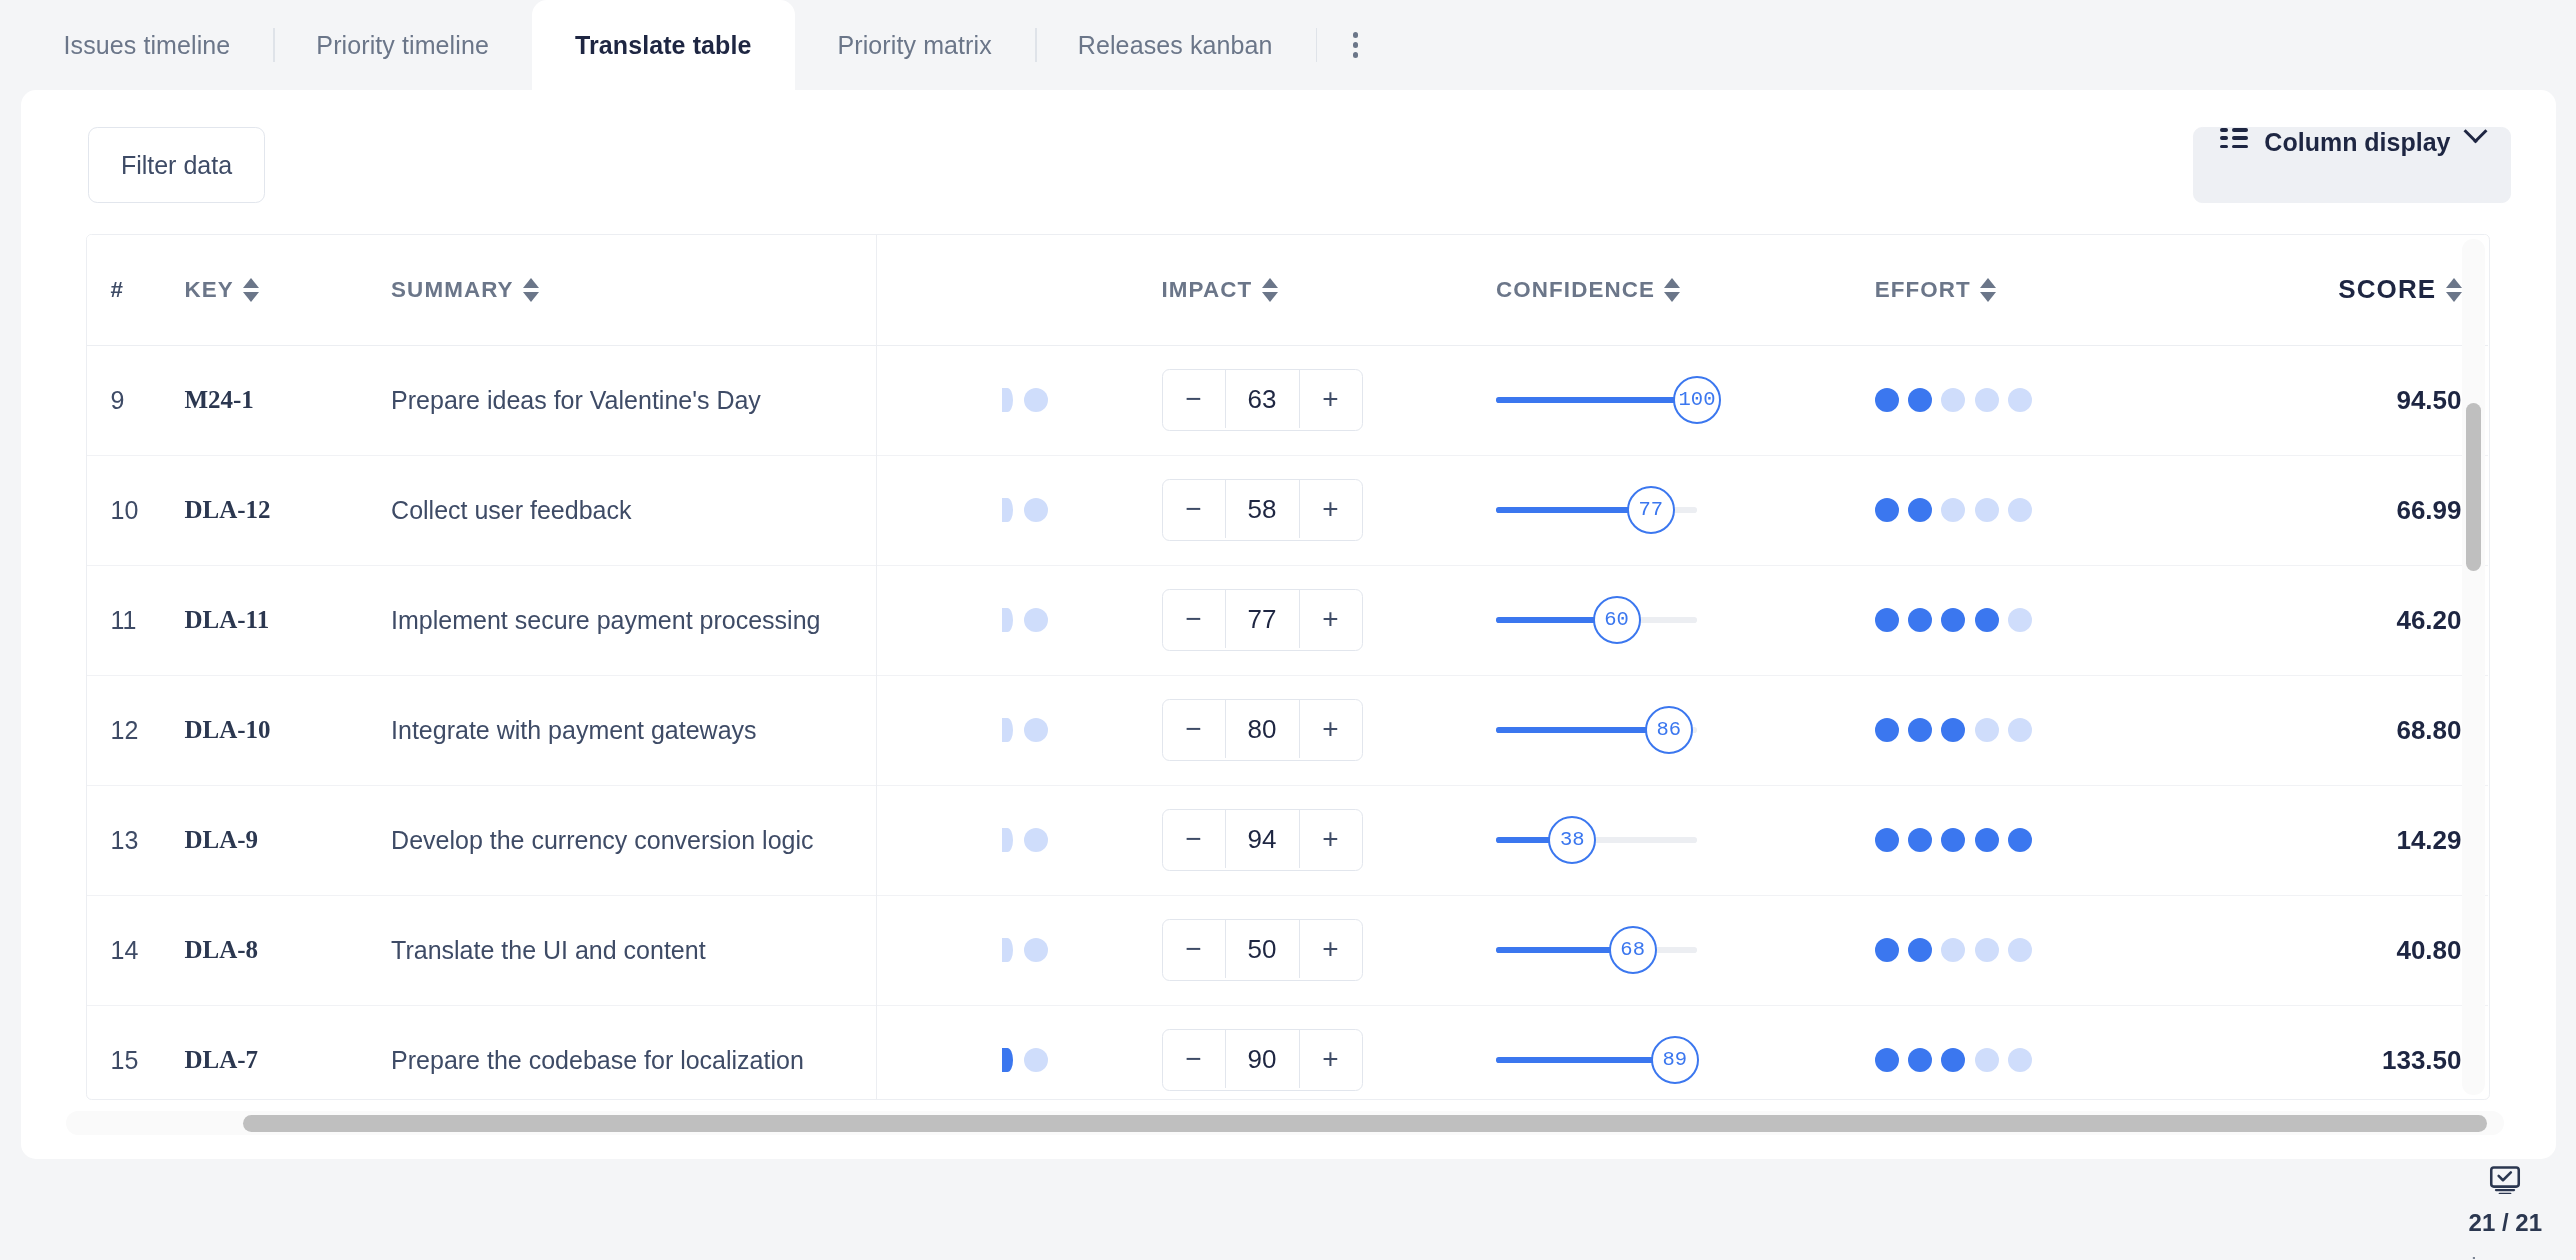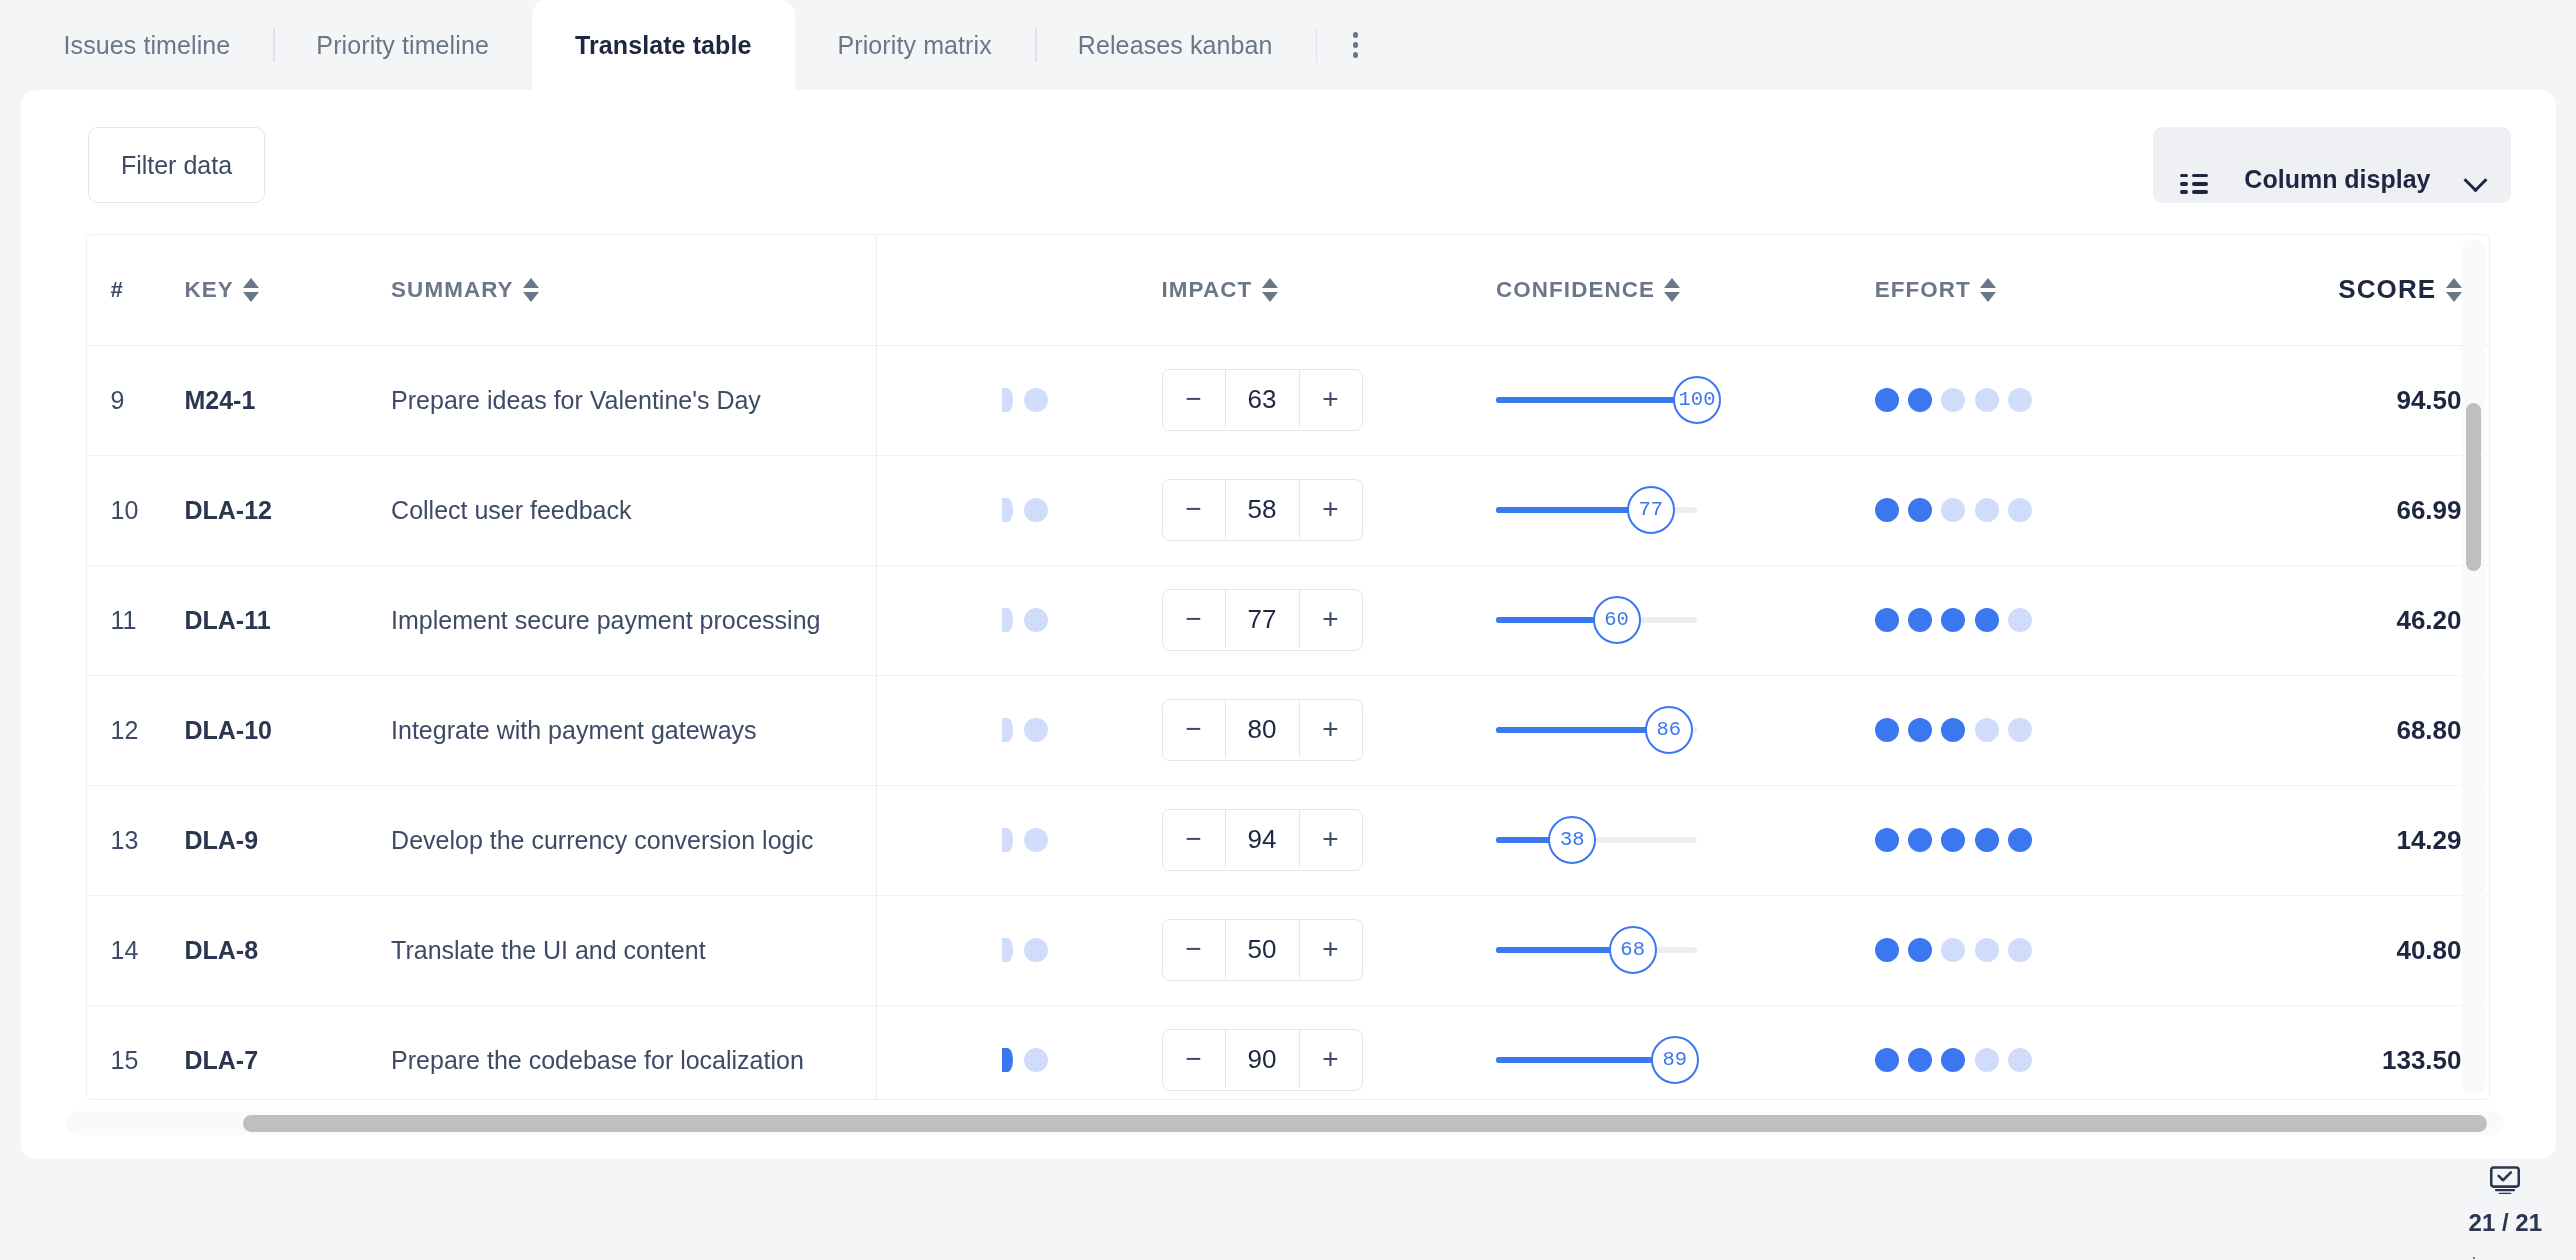--- a/index.html
+++ b/index.html
@@ -74,22 +74,22 @@
   }
   .right-tools { position: absolute; right: 0; top: 0; display: flex; gap: 24px; }
   .select-rice {
     height: 76px; width: 298px;
     display: flex; align-items: center; justify-content: space-between;
     padding: 0 28px;
     background: #fff; border: 1.9px solid #e2e6ed; border-radius: 9.3px;
     font-size: 25px; color: #1e2642; font-weight: bold; cursor: pointer;
   }
   .btn-column {
-    height: 76px; padding: 8px 26px;
-    display: flex; align-items: flex-end; gap: 36px;
+    height: 76px; padding: 0 26px;
+    display: flex; align-items: flex-start; gap: 16px;
     background: #eef0f4; border: 1.9px solid #eef0f4; border-radius: 9.3px;
     font-size: 25px; color: #1e2642; font-weight: bold; cursor: pointer;
   }
   .chev { display:inline-block; width: 17px; height: 17px; border-right: 3.7px solid #1e2642;
           border-bottom: 3.7px solid #1e2642; transform: rotate(45deg) translate(-3.7px,-3.7px); }
   .col-icon { display: flex; flex-direction: column; gap: 4.7px; width: 28px; }
   .col-icon span { display: flex; gap: 4.7px; align-items: center; }
   .col-icon span b { display: block; height: 3.7px; background: #1e2642; border-radius: 1.9px; }
   .col-icon span b.s { width: 7.5px; }
   .col-icon span b.l { width: 16px; }
@@ -125,21 +125,21 @@
     height: 110px;
     border-bottom: 1.9px solid #f1f2f5;
     font-size: 25px;
     color: #3e4b66;
     padding: 0;
     vertical-align: middle;
   }
   tbody tr:last-child td { border-bottom: none; }
 
   .c-idx   { width: 82px;  text-align: left; padding-left: 24px; color:#3e4b66; }
-  .c-key   { width: 173px; font-weight: bold; color: #2b3750; }
+  .c-key   { width: 173px; font-weight: bold; color: #2b3750; font-family: Liberation Serif, serif; }
   .c-sum   { width: 867px; }
   .c-reach { width: 112px; }
   .c-imp   { width: 336px; }
   .c-conf  { width: 308px; }
   .c-eff   { width: 252px; }
   .c-score { width: 270px; text-align: right; padding-right: 26px;
              font-weight: bold; color: #1e2642; font-size: 26px; }
 
   
   .divider-col { position: absolute; left: 789px; top: 0; bottom: 0; width: 1.9px; background: #eceef2; z-index: 3; }

